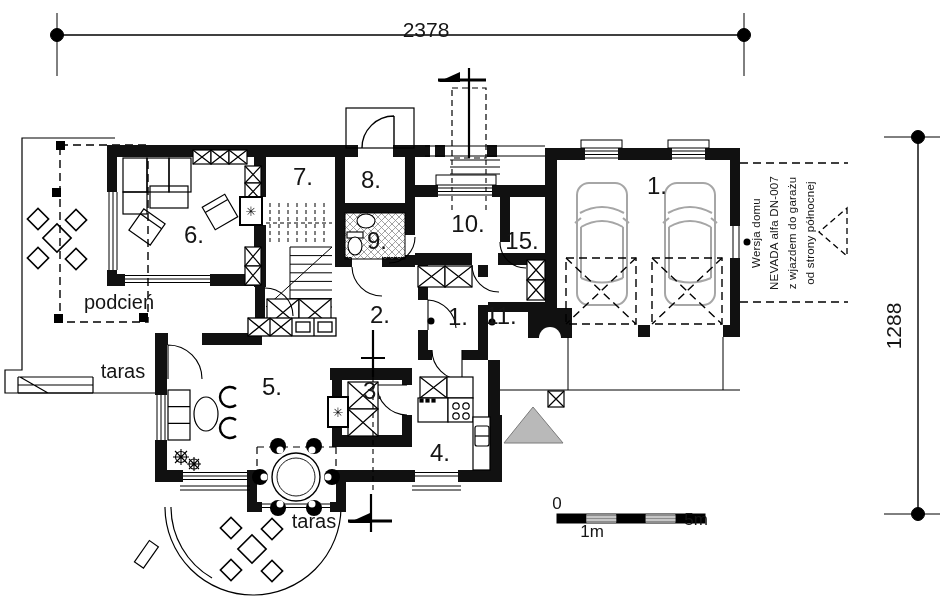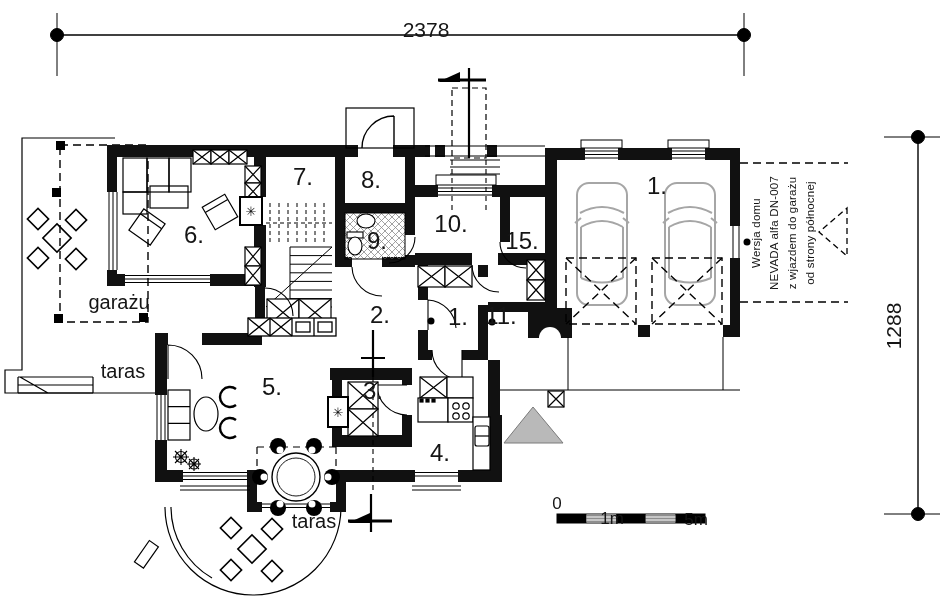--- a/index.html
+++ b/index.html
@@ -417,31 +417,31 @@
 
   <div class="lbl room" style="left:458px;top:317px;">1.</div>
   <div class="lbl room" style="left:380px;top:315px;">2.</div>
   <div class="lbl room" style="left:373px;top:391px;">3.</div>
   <div class="lbl room" style="left:440px;top:453px;">4.</div>
   <div class="lbl room" style="left:272px;top:387px;">5.</div>
   <div class="lbl room" style="left:194px;top:235px;">6.</div>
   <div class="lbl room" style="left:303px;top:177px;">7.</div>
   <div class="lbl room" style="left:371px;top:180px;">8.</div>
   <div class="lbl room" style="left:377px;top:241px;">9.</div>
-  <div class="lbl room" style="left:451px;top:224px;">10.</div>
+  <div class="lbl room" style="left:468px;top:224px;">10.</div>
   <div class="lbl room" style="left:501px;top:288px;margin-top:28px;">11.</div>
   <div class="lbl room" style="left:522px;top:241px;">15.</div>
   <div class="lbl room" style="left:657px;top:186px;">1.</div>
 
-  <div class="lbl area" style="left:119px;top:302px;">garażu</div>
+  <div class="lbl area" style="left:119px;top:302px;">podcień</div>
   <div class="lbl area" style="left:123px;top:371px;">taras</div>
   <div class="lbl area" style="left:314px;top:521px;">taras</div>
 
   <div class="lbl scalelbl" style="left:557px;top:503px;">0</div>
-  <div class="lbl scalelbl" style="left:592px;top:518px;margin-left:20px;">1m</div>
+  <div class="lbl scalelbl" style="left:592px;top:531px;">1m</div>
   <div class="lbl scalelbl" style="left:696px;top:503px;margin-top:16px;">5m</div>
 
   <div class="lbl note rot" style="left:757px;top:233px;">Wersja domu</div>
   <div class="lbl note rot" style="left:775px;top:233px;">NEVADA alfa DN-007</div>
   <div class="lbl note rot" style="left:793px;top:233px;">z wjazdem do garażu</div>
   <div class="lbl note rot" style="left:811px;top:233px;">od strony północnej</div>
 
   <div class="lbl star" style="left:251px;top:211px;">✳</div>
   <div class="lbl star" style="left:338px;top:412px;">✳</div>
 

